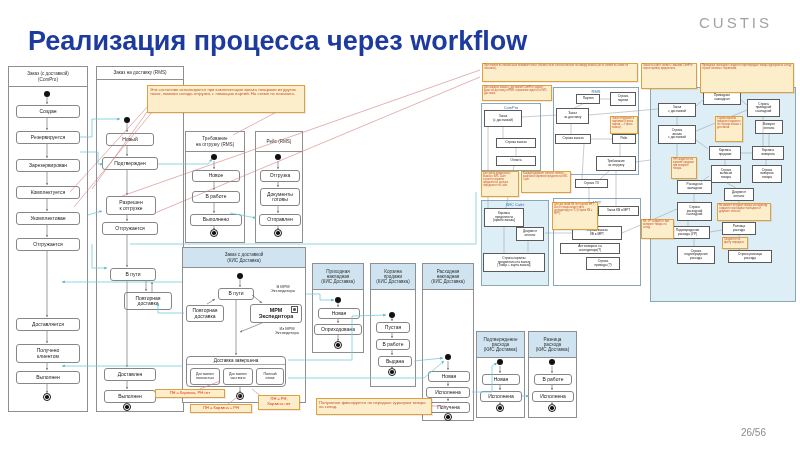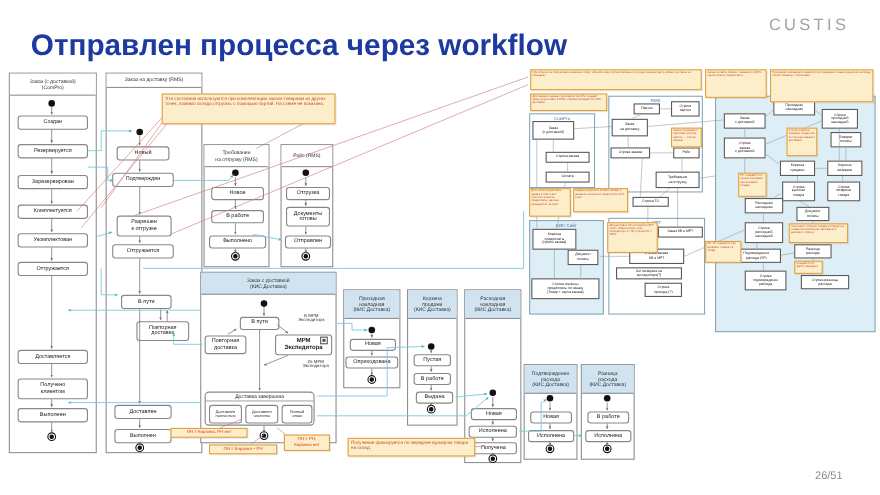--- a/index.html
+++ b/index.html
@@ -36,23 +36,23 @@
         display:flex;align-items:center;justify-content:center;}
   .edot i{display:block;width:3.5px;height:3.5px;background:#111;border-radius:50%;}
   .mrm-icon{border:0.8px solid #555;background:#fff;z-index:3;display:flex;align-items:center;justify-content:center;}
   .mrm-icon i{display:block;width:2.4px;height:2.4px;border-radius:50%;background:#555;}
   svg.edges{position:absolute;left:0;top:0;z-index:4;pointer-events:none;}
 </style>
 </head>
 <body>
 
 <div class="slide">
-  <div class="title">Отправлен процесса через workflow</div>
+  <div class="title">Реализация процесса через workflow</div>
   <div class="logo">CUSTIS</div>
-  <div class="pagenum">26/51</div>
+  <div class="pagenum">26/56</div>
   <div id="diagram">
       <div class="abs pkg" style="left: 481px; top: 103px; width: 60px; height: 68px; background: rgb(255, 255, 255);">
         <div class="abs pkg-label" style="position: absolute;">ComPro</div>
       </div>
       <div class="abs pkg" style="left: 553px; top: 87px; width: 86px; height: 88px; background: rgb(255, 255, 255);">
         <div class="abs pkg-label" style="position: absolute;">RMS</div>
       </div>
       <div class="abs pkg" style="left: 481px; top: 200px; width: 68px; height: 86px; background: rgb(221, 238, 246);">
         <div class="abs pkg-label" style="position: absolute;">КИС Сайт</div>
       </div>

